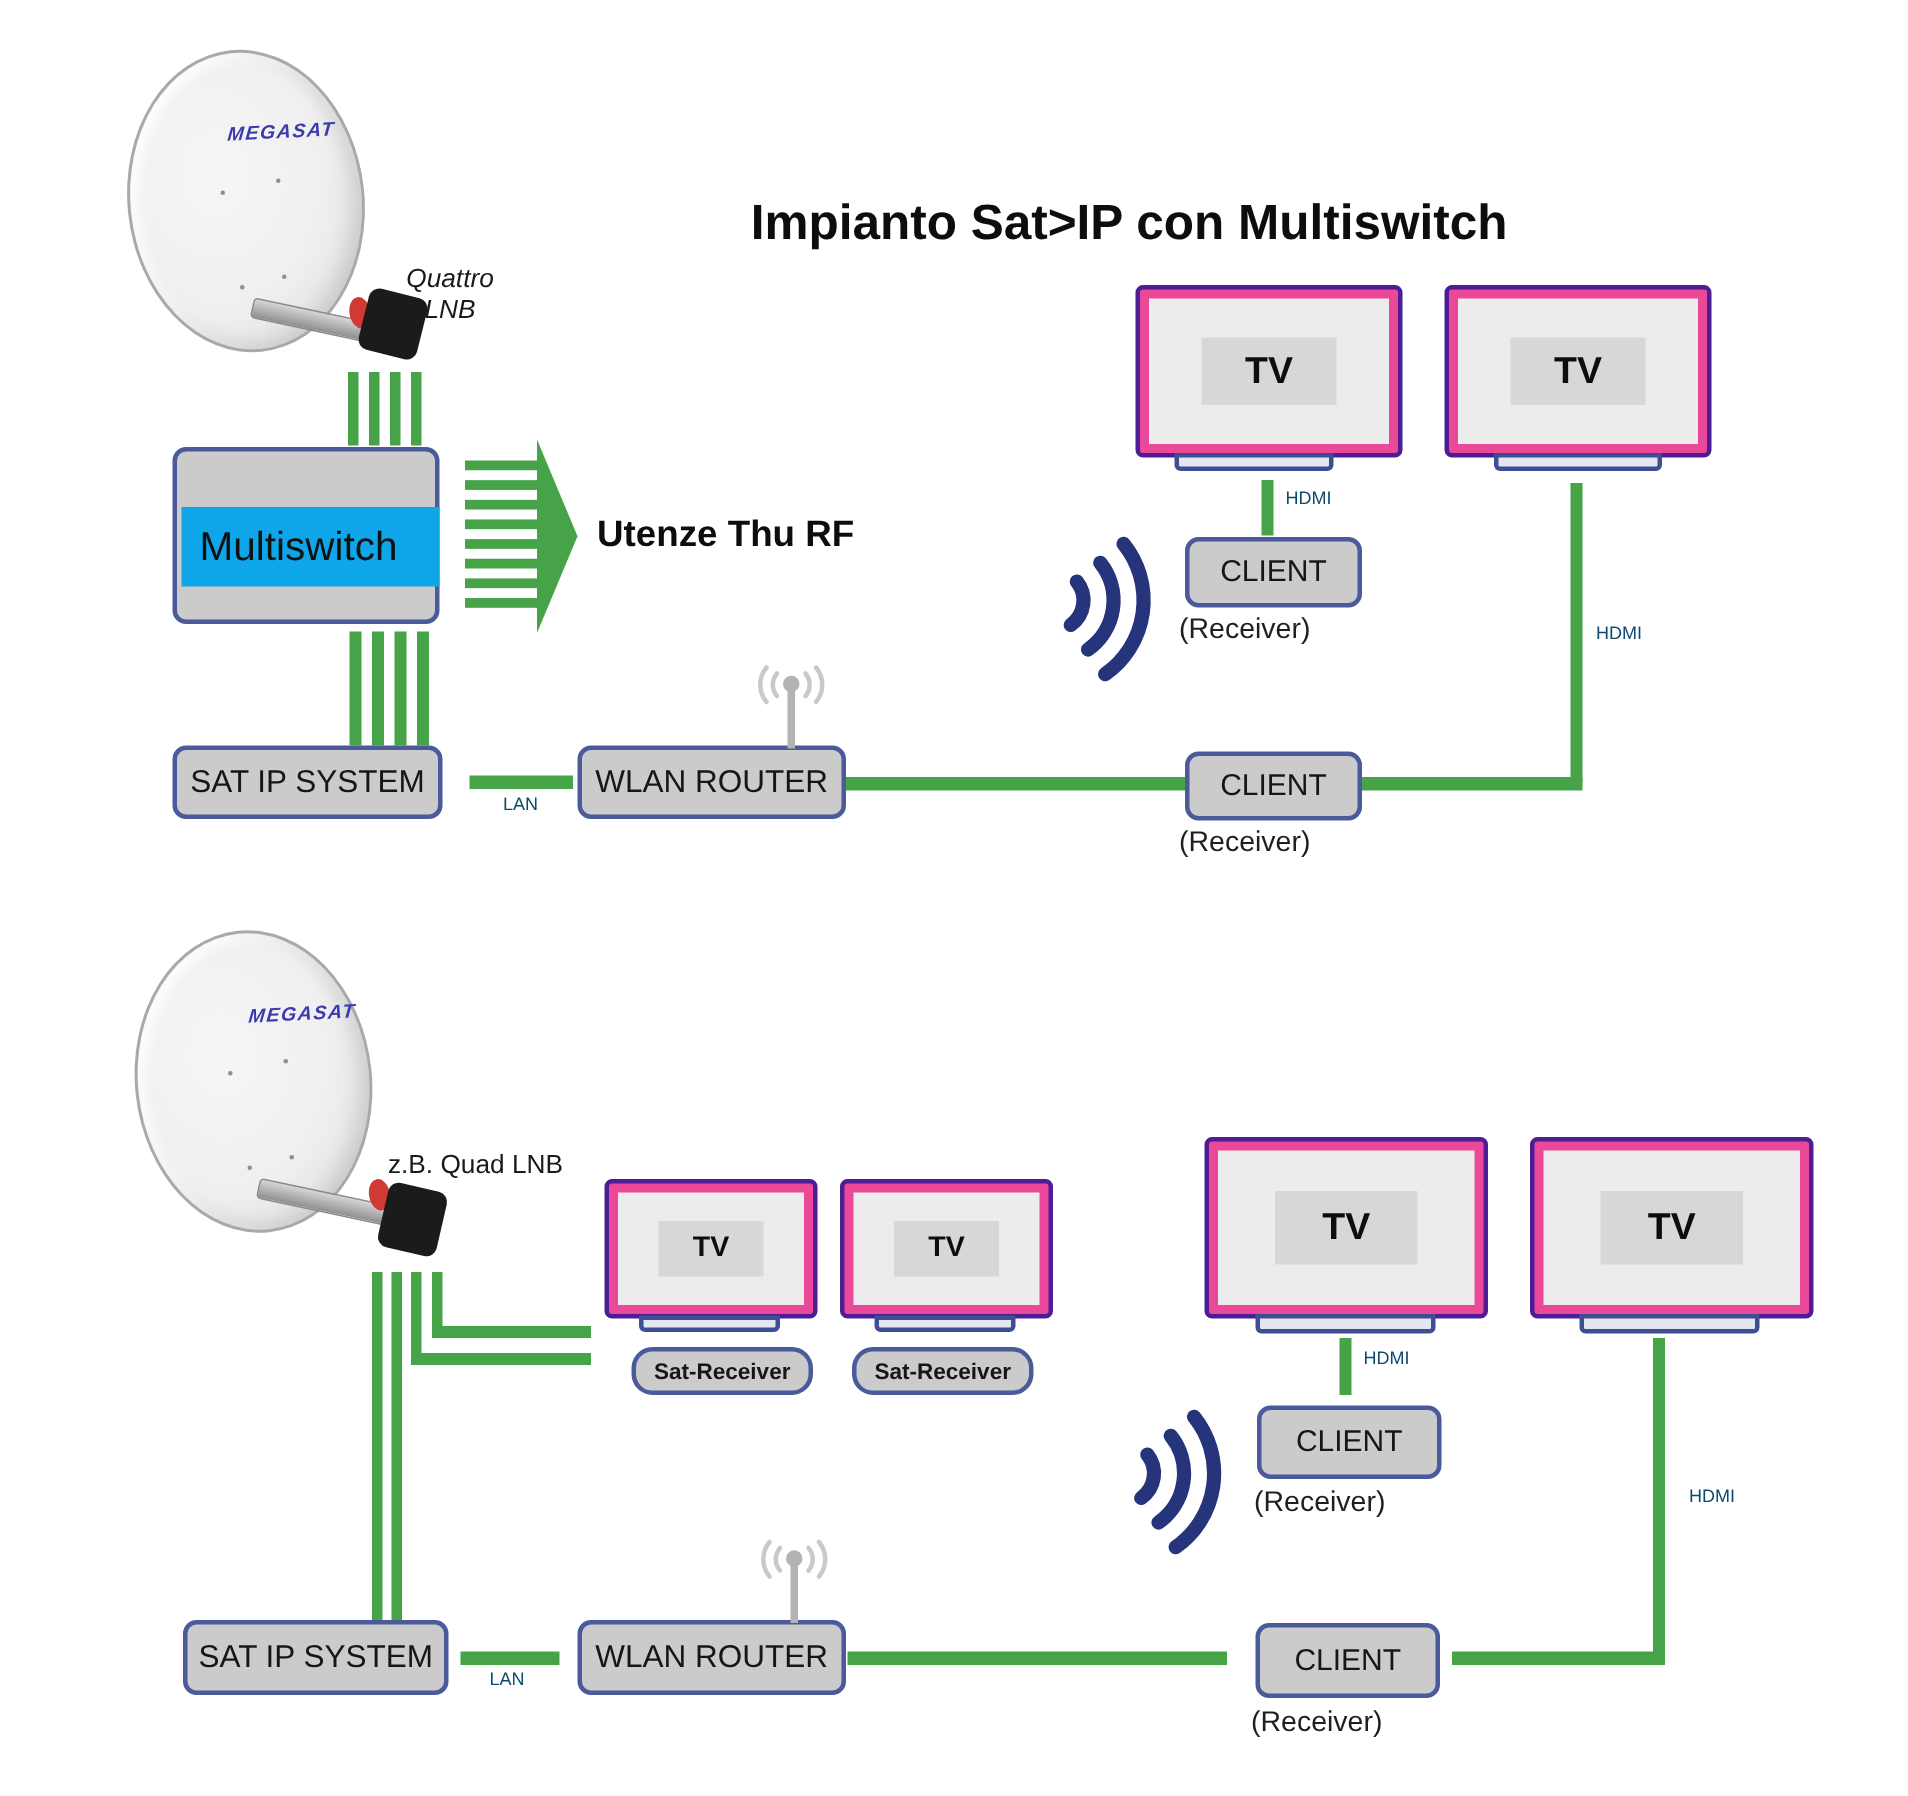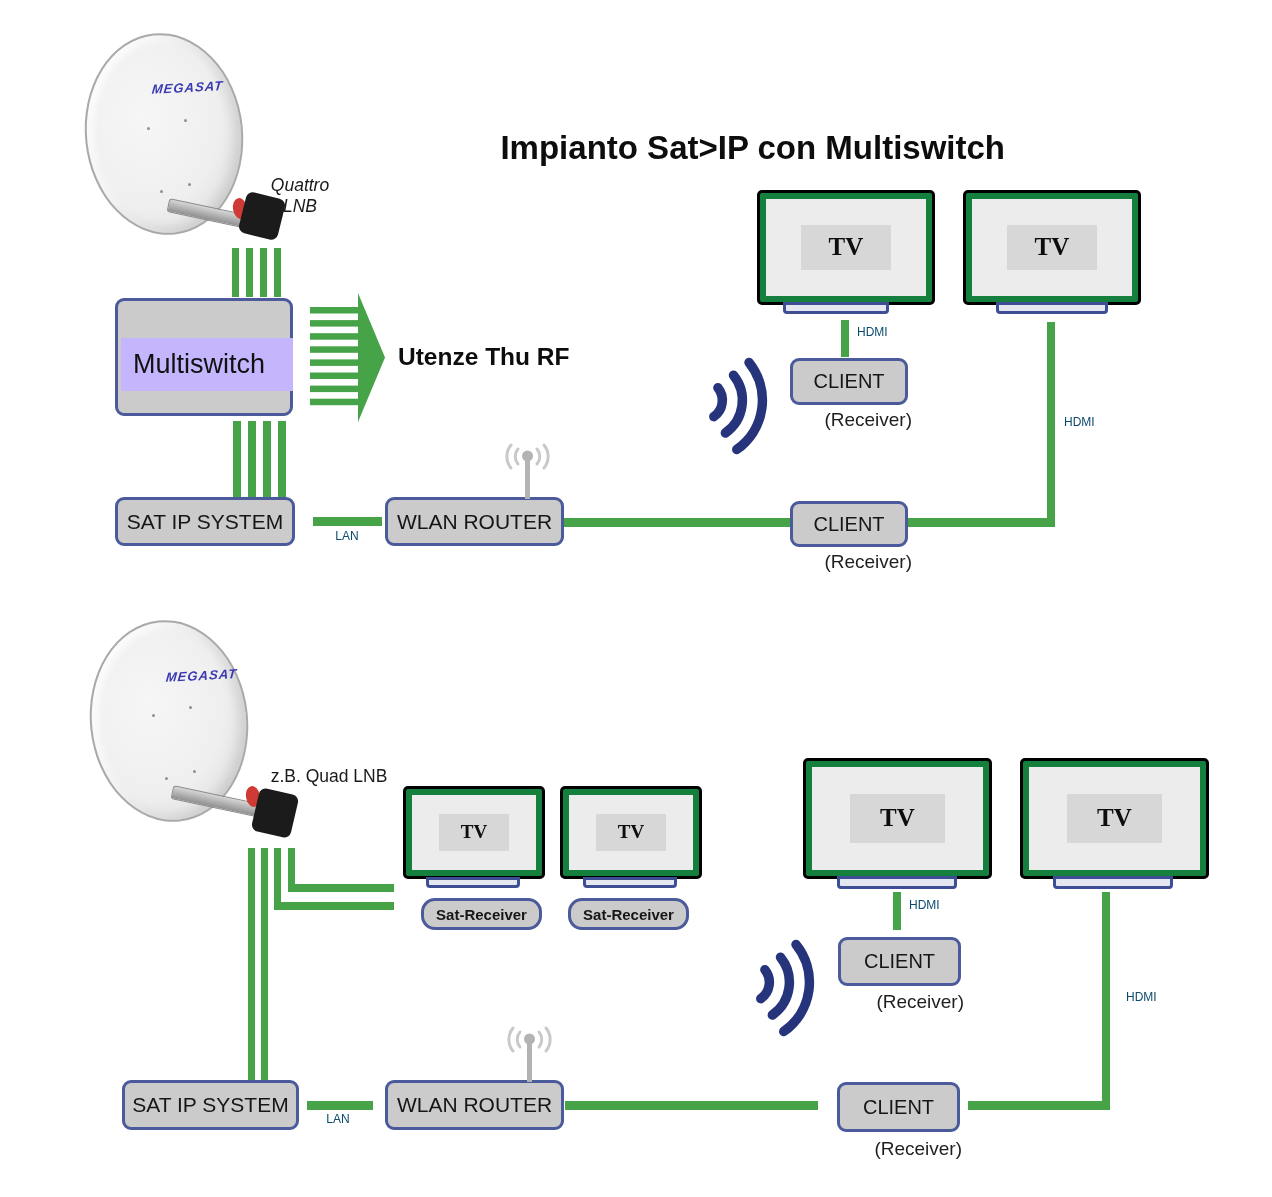--- a/index.html
+++ b/index.html
@@ -19,27 +19,27 @@
   .lnb{position:absolute;background:#1b1b1b;border-radius:7px;}
   .lnb-red{position:absolute;background:#cf3a34;border-radius:50%;}
   .lnb-label{position:absolute;font-size:17.5px;line-height:21px;color:#1a1a1a;text-align:center;}
   
   .cbl{position:absolute;background:#46a348;}
   
   .box{position:absolute;background:#cbcbcb;border:3px solid #4a5a9b;border-radius:9px;
        display:flex;align-items:center;justify-content:center;box-sizing:border-box;
        font-size:21px;color:#161616;}
   .box.small{border-radius:14px;font-size:15px;font-weight:bold;}
-  .ms-inner{position:absolute;left:3px;top:37px;width:160px;height:53px;background:#c4b5fd;
+  .ms-inner{position:absolute;left:3px;top:37px;width:160px;height:53px;background:#0ea5e9;
             display:flex;align-items:center;padding-left:12px;font-size:27px;color:#111;}
-  .sub-label{position:absolute;font-size:19px;text-align:right;color:#1f1f1f;}
+  .sub-label{position:absolute;font-size:19px;text-align:left;color:#1f1f1f;}
   .line-label{position:absolute;font-size:12px;color:#0c4a6e;}
   .arrow-label{position:absolute;font-size:24.5px;font-weight:bold;color:#0d0d0d;}
   
-  .tv{position:absolute;border:3px solid #000000;background:#15803d;border-radius:5px;box-sizing:border-box;font-family:Liberation Serif, serif;}
+  .tv{position:absolute;border:3px solid #4c1d95;background:#ec4899;border-radius:5px;box-sizing:border-box;}
   .tv .screen{position:absolute;inset:6px;background:#ececec;}
   .tv .panel{position:absolute;left:24%;top:29%;width:52%;height:42%;background:#d7d7d7;
              display:flex;align-items:center;justify-content:center;font-weight:bold;color:#0d0d0d;}
   .tv.big .panel{font-size:25px;}
   .tv.sml .panel{font-size:19px;}
   .stand{position:absolute;border:3px solid #3e4e95;background:#e4e7f0;box-sizing:border-box;
          border-radius:0 0 4px 4px;}
   svg{position:absolute;overflow:visible;}
 </style>
 </head>
@@ -144,21 +144,21 @@
 
   <div class="dish" style="left:90px;top:620px;width:154px;height:198px;transform:rotate(-6deg);"></div>
   <div class="dish-logo" style="left:166px;top:668px;">MEGASAT</div>
   <div class="rivet" style="left:152px;top:714px;"></div>
   <div class="rivet" style="left:189px;top:706px;"></div>
   <div class="rivet" style="left:165px;top:777px;"></div>
   <div class="rivet" style="left:193px;top:770px;"></div>
   <div class="arm" style="left:172px;top:785px;width:92px;transform:rotate(12deg);"></div>
   <div class="lnb-red" style="left:246px;top:786px;width:14px;height:21px;transform:rotate(-10deg);"></div>
   <div class="lnb" style="left:255px;top:791px;width:40px;height:44px;transform:rotate(13deg);"></div>
-  <div class="lnb-label" style="left:262px;top:766px;width:134px;">z.B. Quad LNB</div>
+  <div class="lnb-label" style="left:250px;top:766px;width:134px;">z.B. Quad LNB</div>
 
   <div class="cbl" style="left:248px;top:848px;width:7px;height:232px;"></div>
   <div class="cbl" style="left:261px;top:848px;width:7px;height:232px;"></div>
   <div class="cbl" style="left:274px;top:848px;width:7px;height:62px;"></div>
   <div class="cbl" style="left:274px;top:902px;width:120px;height:8px;"></div>
   <div class="cbl" style="left:288px;top:848px;width:7px;height:44px;"></div>
   <div class="cbl" style="left:288px;top:884px;width:106px;height:8px;"></div>
 
   <div class="tv sml" style="left:403px;top:786px;width:142px;height:93px;">
     <div class="screen"></div>

